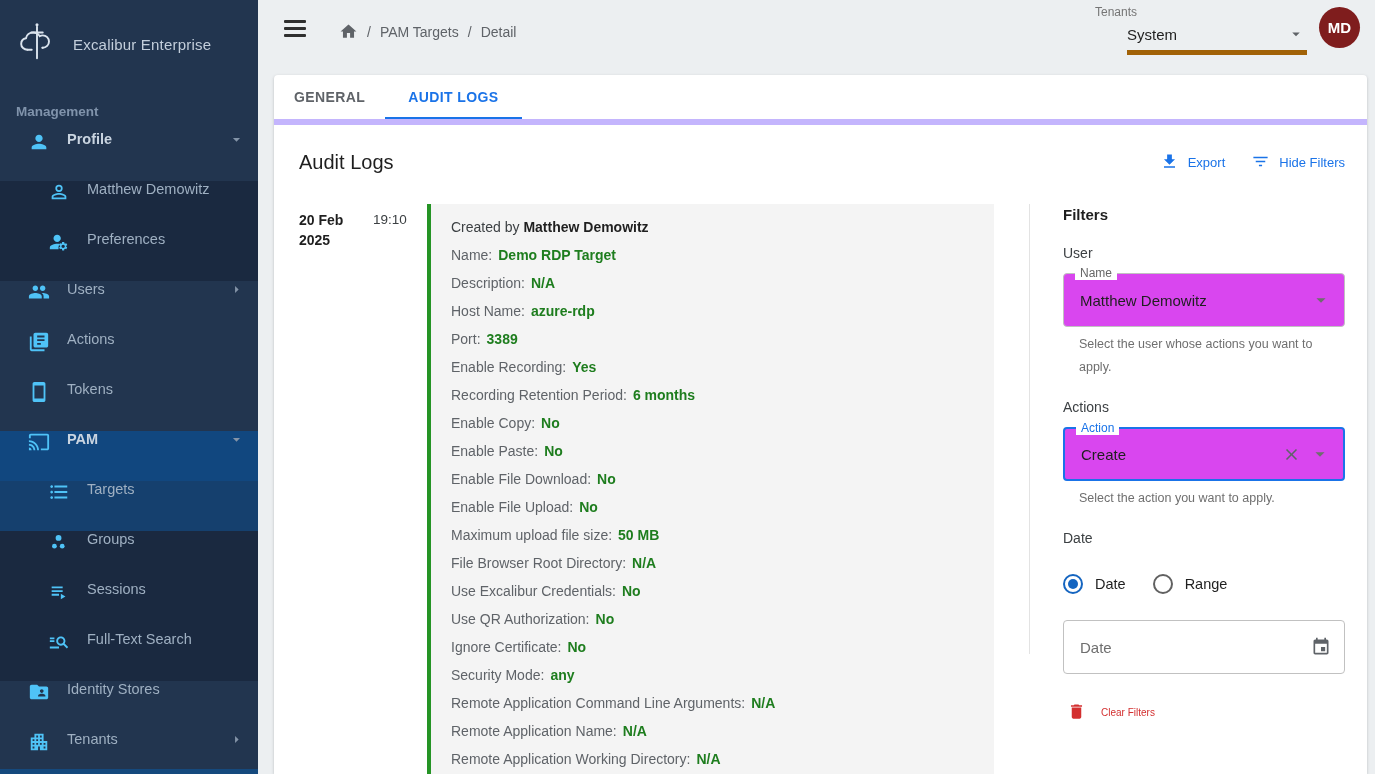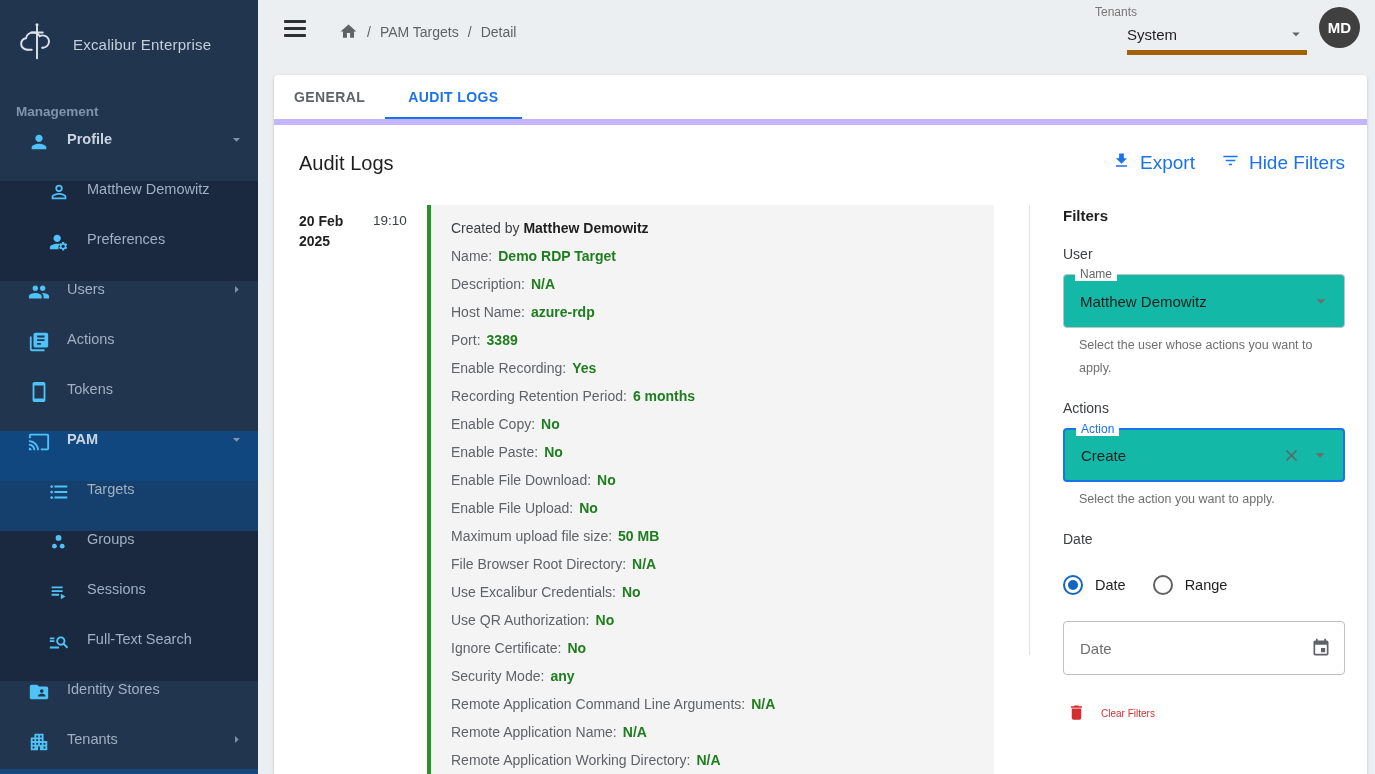--- a/index.html
+++ b/index.html
@@ -32,52 +32,52 @@
   .breadcrumb { margin-left:33px; margin-top:22px; display:flex; align-items:center; gap:9px; color:#5f6368; font-size:14px; }
   .breadcrumb .home { color:#5f6368; display:flex; cursor:pointer; }
   .breadcrumb .home svg { width:19px; height:19px; }
   .topbar-right { margin-left:auto; display:flex; align-items:flex-start; gap:12px; }
   .tenant-select { width:212px; margin-top:5px; cursor:pointer; }
   .tenant-label { font-size:12px; color:#757575; }
   .tenant-value-row { display:flex; align-items:center; justify-content:space-between; border-bottom:5px solid #a16207; padding:6px 2px 7px 0;margin-left:32px; }
   .tenant-value { font-size:15px; color:#1f1f1f; }
   .tenant-caret { color:#5f6368; display:flex; }
   .tenant-caret svg { width:18px; height:18px; }
-  .avatar { width:41px; height:41px; margin-top:7px; border-radius:50%; background:#404040; color:#fff; font-size:15px; font-weight:600; display:flex; align-items:center; justify-content:center; cursor:pointer; }
+  .avatar { width:41px; height:41px; margin-top:7px; border-radius:50%; background:#7f1d1d; color:#fff; font-size:15px; font-weight:600; display:flex; align-items:center; justify-content:center; cursor:pointer; }
 
   .card { flex:1; background:#fff; margin:0 8px 0 16px; border-radius:4px 4px 0 0; box-shadow:0 1px 3px rgba(60,64,67,.28); display:flex; flex-direction:column; overflow:hidden; }
   .tabbar { height:50px; flex-shrink:0; border-bottom:6px solid #c4b5fd; display:flex; padding-left:0; }
   .tab { padding:0 20px; display:flex; align-items:center; font-size:14px; font-weight:600; letter-spacing:.4px; color:#5f6368; cursor:pointer; }
   .tab.active { color:#1a73e8; box-shadow:inset 0 -2px 0 #1a73e8; padding:0 23px; }
 
   .content { flex:1; padding:26px 22px 0 25px; display:flex; flex-direction:column; min-height:0; }
   .content-header { display:flex; align-items:center; justify-content:space-between; margin-bottom:30px; }
   .page-title { font-size:20px; color:#1f1f1f; }
   .header-actions { display:flex; align-items:center; gap:26px; }
-  .hbtn { display:flex; align-items:center; gap:9px; color:#1a73e8; font-size:19px; cursor:pointer; }
+  .hbtn { display:flex; align-items:center; gap:9px; color:#1a73e8; font-size:13px; cursor:pointer; }
   .hbtn svg { width:19px; height:19px; }
 
   .body-row { display:flex; flex:1; min-height:0; }
   .log-area { flex:1; display:flex; min-width:0; }
   .date-col { width:128px; flex-shrink:0; display:flex; padding-top:6px; }
   .d-date { width:56px; font-size:14px; font-weight:700; color:#1f1f1f; line-height:20px; }
   .d-time { margin-left:18px; font-size:13.5px; color:#3c4043; line-height:20px; }
   .entry-box { flex:1; background:#f4f4f4; border-left:4px solid #259425; padding:15px 20px 20px 20px; font-size:14px; color:#5f6368; }
   .eline { line-height:16px; margin-bottom:12px; }
   .eline:last-child { margin-bottom:0; }
   .eline .created { color:#3c4043; }
   .eline .cname { font-weight:700; color:#1f1f1f; }
   .eline .val { font-weight:700; color:#1e7d1e; margin-left:6px; }
 
   .v-divider { width:1px; background:#e3e3e3; margin-left:35px; height:450px; flex-shrink:0; }
   .filters { width:315px; flex-shrink:0; padding-left:33px; }
   .filters-title { font-size:15px; font-weight:700; color:#1f1f1f; margin-bottom:22px; margin-top:2px; }
   .fsection { font-size:14px; color:#3c4043; margin-bottom:12px; }
   .fgap { margin-top:20px; }
-  .select-box { position:relative; border:1px solid #c1c1c1; border-radius:4px; height:54px; display:flex; align-items:center; padding:0 12px 0 16px; background:#14b8a6; cursor:pointer; }
+  .select-box { position:relative; border:1px solid #c1c1c1; border-radius:4px; height:54px; display:flex; align-items:center; padding:0 12px 0 16px; background:#d946ef; cursor:pointer; }
   .select-box.focused { border:2px solid #1a73e8; }
   .flabel { position:absolute; top:-8px; left:11px; background:#fff; padding:0 5px; font-size:12px; color:#666; }
   .select-box.focused .flabel { color:#1a73e8; }
   .sel-value { flex:1; font-size:15px; color:#1f1f1f; }
   .sel-caret { color:#6e6e6e; display:flex; }
   .sel-caret svg { width:22px; height:22px; }
   .sel-clear { color:#5f6368; display:flex; margin-right:8px; cursor:pointer; }
   .sel-clear svg { width:19px; height:19px; }
   .helper { font-size:12.5px; color:#6f6f6f; line-height:23px; margin:6px 16px 0 16px; }
   .radio-row { display:flex; align-items:center; margin-top:28px; }

